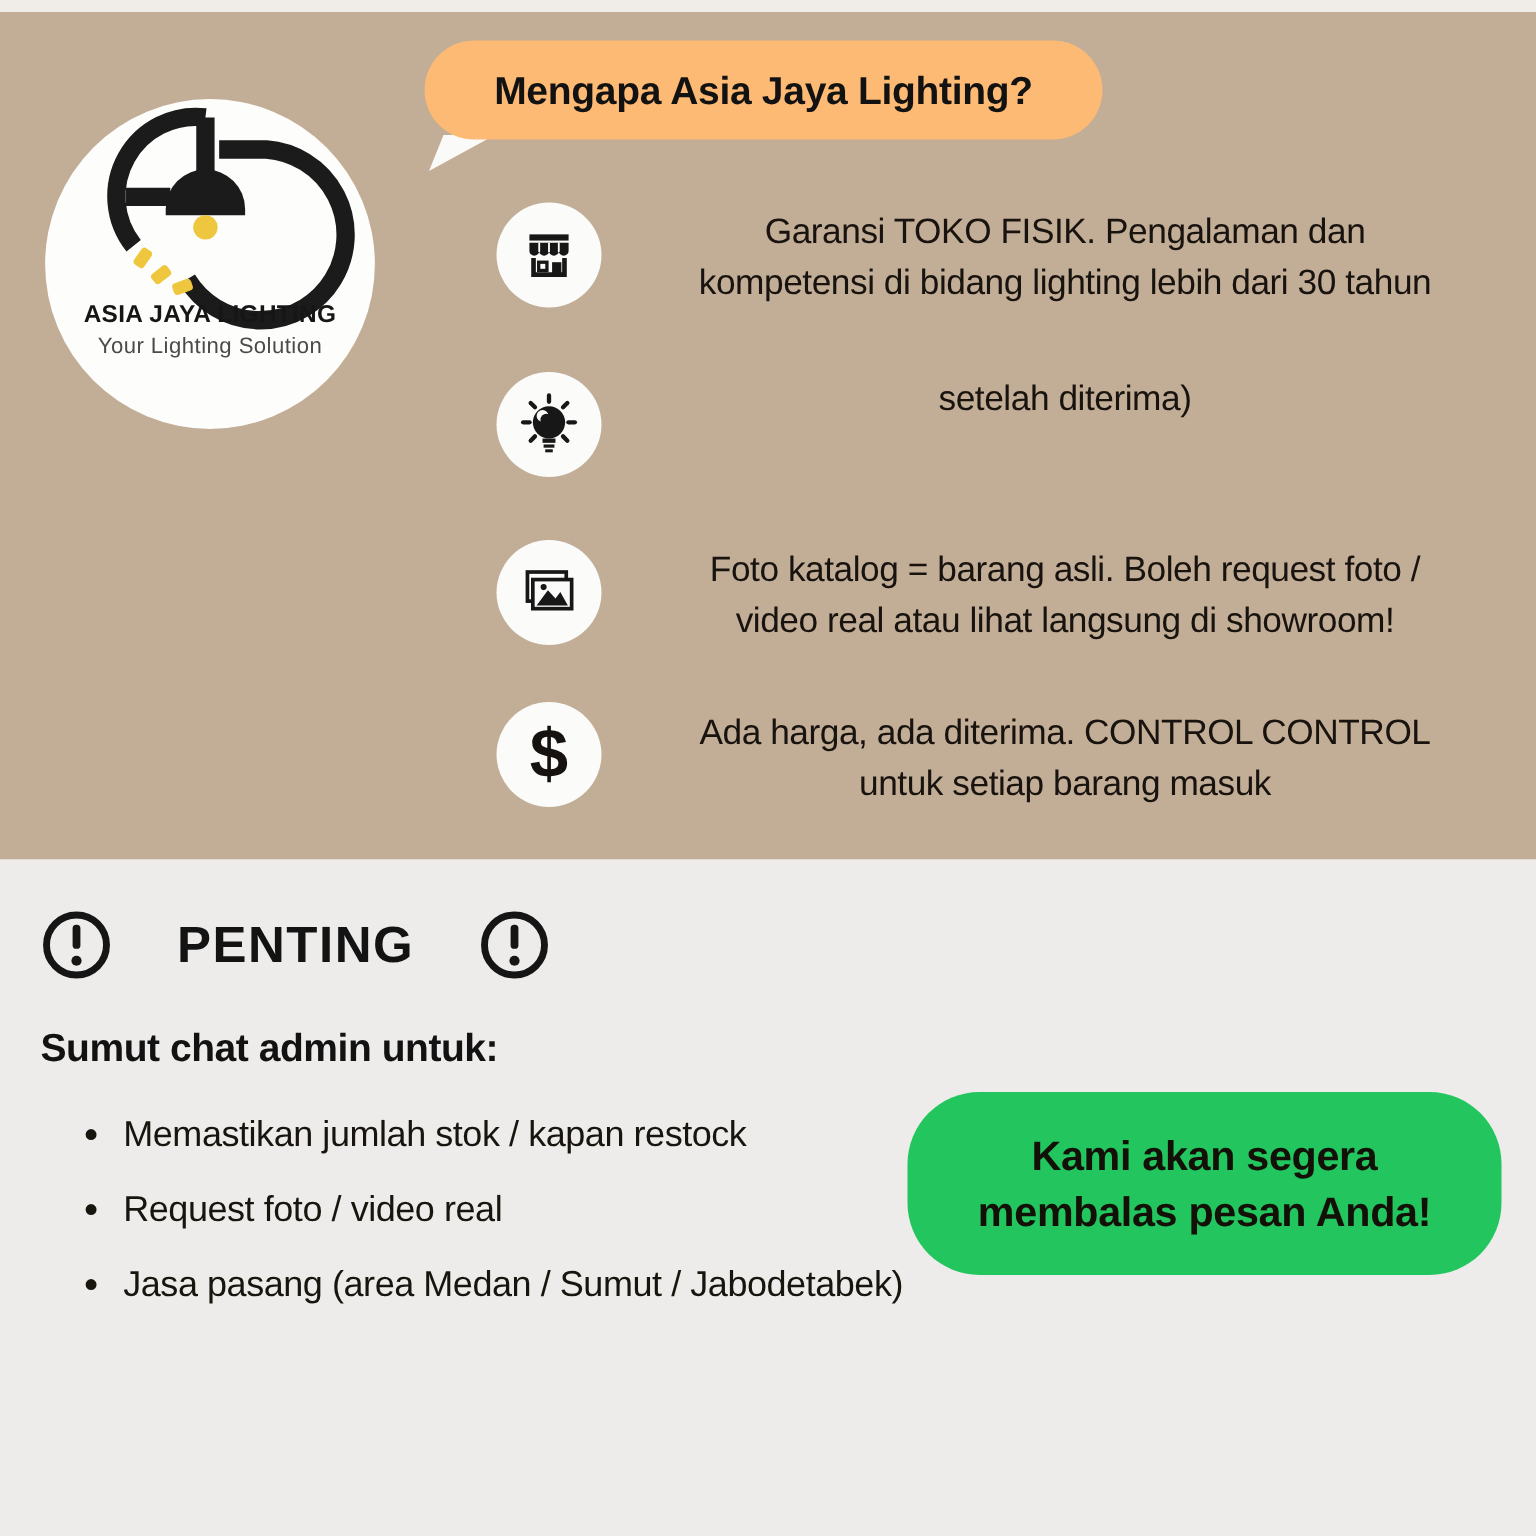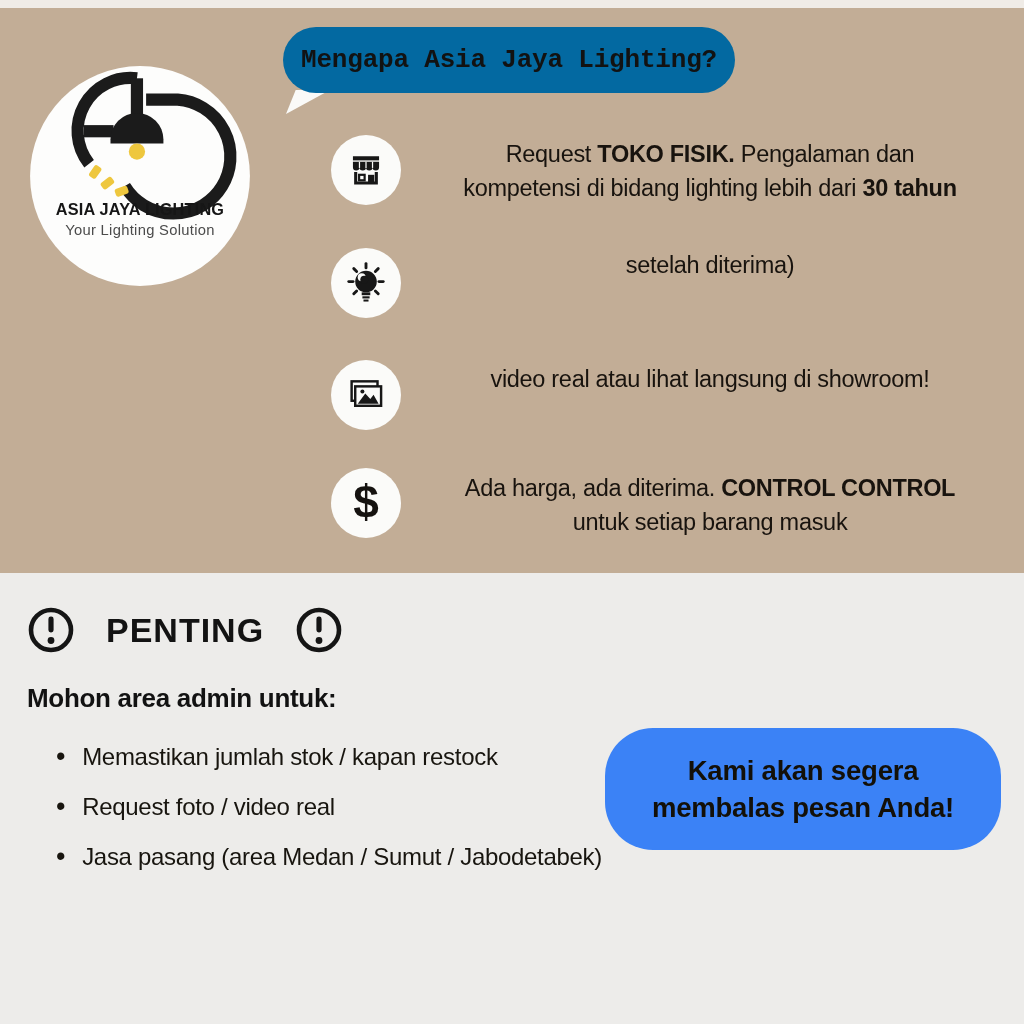--- a/index.html
+++ b/index.html
@@ -4,40 +4,40 @@
 <style>
   html,body{margin:0;padding:0;}
   body{
     width:1024px;height:1024px;position:relative;overflow:hidden;
     font-family:"Liberation Sans",sans-serif;background:#edecea;color:#171412;
   }
   .top-strip{position:absolute;top:0;left:0;width:1024px;height:8px;background:#f0ece7;}
   
   .hero{position:absolute;top:8px;left:0;width:1024px;height:565px;background:#c2ad96;}
   .logo-wrap{position:absolute;left:28px;top:54px;width:224px;height:228px;}
-  .bubble{position:absolute;left:283px;top:19px;width:452px;height:66px;background:#0369a1;
-          border-radius:33px;display:flex;align-items:center;justify-content:center;z-index:2;font-family:Liberation Mono, monospace;}
+  .bubble{position:absolute;left:283px;top:19px;width:452px;height:66px;background:#fdba74;
+          border-radius:33px;display:flex;align-items:center;justify-content:center;z-index:2;}
   .bubble-tail{position:absolute;left:286px;top:82px;width:44px;height:24px;background:#fafaf8;
           clip-path:polygon(0 100%,22% 0,100% 0);z-index:1;}
   .bubble-title{font-size:26px;font-weight:bold;letter-spacing:-0.2px;color:#121212;}
   .f-icon{position:absolute;left:331px;width:70px;height:70px;border-radius:50%;
           background:#fbfbf9;display:flex;align-items:center;justify-content:center;}
   .f-text{position:absolute;left:408px;width:604px;text-align:center;
           font-size:23.5px;line-height:33.5px;letter-spacing:-0.3px;color:#18130e;}
-  .f-text b{font-weight:bold;}
+  .f-text b{font-weight:normal;}
   .dollar-glyph{font-size:46px;font-weight:bold;color:#151210;line-height:1;transform:translateY(-1px);}
   
   .bottom{position:absolute;top:573px;left:0;width:1024px;height:451px;background:#edecea;}
   .penting-row{position:absolute;top:32px;left:26px;display:flex;align-items:center;}
-  .penting-title{font-size:34px;font-weight:bold;letter-spacing:1px;margin:0 30px;color:#131313;}
+  .penting-title{font-size:34px;font-weight:bold;letter-spacing:1px;margin:0 42px;color:#131313;}
   .mohon{position:absolute;top:110px;left:27px;font-size:26px;font-weight:bold;letter-spacing:-0.3px;color:#121212;}
   .chat-list{position:absolute;top:143px;left:40px;margin:16px;padding:0;list-style:none;}
   .chat-list li{height:50px;display:flex;align-items:center;font-size:24px;letter-spacing:-0.3px;color:#18150f;}
   .chat-list li::before{content:"\2022";font-size:27px;margin-right:17px;transform:translateY(-1px);}
-  .reply-box{position:absolute;left:605px;top:155px;width:396px;height:122px;background:#3b82f6;
+  .reply-box{position:absolute;left:605px;top:155px;width:396px;height:122px;background:#22c55e;
              border-radius:48px;display:flex;flex-direction:column;align-items:center;justify-content:center;
              font-weight:bold;font-size:27.5px;line-height:37px;letter-spacing:-0.2px;color:#131008;}
 </style>
 </head>
 <body>
 
 <div class="top-strip"></div>
 
 <div class="hero">
 
@@ -76,21 +76,21 @@
         <line x1="22.5" y1="20" x2="22.5" y2="29"></line>
           <line x1="32" y1="20" x2="32" y2="29"></line>
           <line x1="41.5" y1="20" x2="41.5" y2="29"></line>
       </g>
       <path d="M17 35 V 51 H 47 V 35" fill="none" stroke="#171717" stroke-width="4.5"></path>
       <rect x="35" y="39" width="9" height="12" fill="#171717"></rect>
       <rect x="22" y="39" width="8" height="8" fill="none" stroke="#171717" stroke-width="3.2"></rect>
     </svg>
   </div>
   <div class="f-text" style="top:130px;">
-      <div><span>Request </span><b>TOKO FISIK.</b><span>  Pengalaman dan</span></div>
+      <div><span>Garansi </span><b>TOKO FISIK.</b><span>  Pengalaman dan</span></div>
       <div><span>kompetensi di bidang lighting lebih dari </span><b>30 tahun</b></div>
     </div>
 
   <div class="f-icon" style="top:240px;">
     <svg width="46" height="46" viewBox="0 0 64 64">
       <g stroke="#171717" stroke-width="4" stroke-linecap="round">
         <line x1="32" y1="5" x2="32" y2="11"></line>
         <line x1="49" y1="12" x2="45" y2="16"></line>
         <line x1="15" y1="12" x2="19" y2="16"></line>
         <line x1="56" y1="30" x2="50" y2="30"></line>
@@ -112,20 +112,21 @@
 
   <div class="f-icon" style="top:352px;">
     <svg width="46" height="46" viewBox="0 0 64 64">
       <rect x="12" y="13" width="36" height="27" fill="none" stroke="#171717" stroke-width="3.4"></rect>
       <rect x="17" y="20" width="36" height="27" fill="#fbfbf9" stroke="#171717" stroke-width="3.4"></rect>
       <path d="M20.5 44 L31 30 L38 37.5 L42.5 31.5 L49.5 44 Z" fill="#171717"></path>
       <circle cx="27" cy="27" r="2.8" fill="#171717"></circle>
     </svg>
   </div>
   <div class="f-text" style="top:355px;">
+      <div><b>Foto katalog = barang asli.</b><span> Boleh request foto /</span></div>
       <div><span>video real atau lihat langsung di showroom!</span></div>
     </div>
 
   <div class="f-icon" style="top:460px;">
     <span class="dollar-glyph">$</span>
   </div>
   <div class="f-text" style="top:464px;">
       <div><span>Ada harga, ada diterima. </span><b>CONTROL CONTROL</b></div>
       <div><span>untuk setiap barang masuk</span></div>
     </div>
@@ -140,21 +141,21 @@
       <circle cx="25" cy="35.5" r="3.4" fill="#151515"></circle>
     </svg>
     <span class="penting-title">PENTING</span>
     <svg width="50" height="50" viewBox="0 0 50 50">
       <circle cx="25" cy="25" r="20" fill="none" stroke="#151515" stroke-width="4.6"></circle>
       <rect x="22.4" y="11.5" width="5.2" height="16" rx="2.4" fill="#151515"></rect>
       <circle cx="25" cy="35.5" r="3.4" fill="#151515"></circle>
     </svg>
   </div>
 
-  <div class="mohon">Mohon area admin untuk:</div>
+  <div class="mohon">Sumut chat admin untuk:</div>
 
   <ul class="chat-list">
       <li>Memastikan jumlah stok / kapan restock</li>
       <li>Request foto / video real</li>
       <li>Jasa pasang (area Medan / Sumut / Jabodetabek)</li>
     </ul>
 
   <div class="reply-box">
     <span>Kami akan segera</span>
     <span>membalas pesan Anda!</span>

